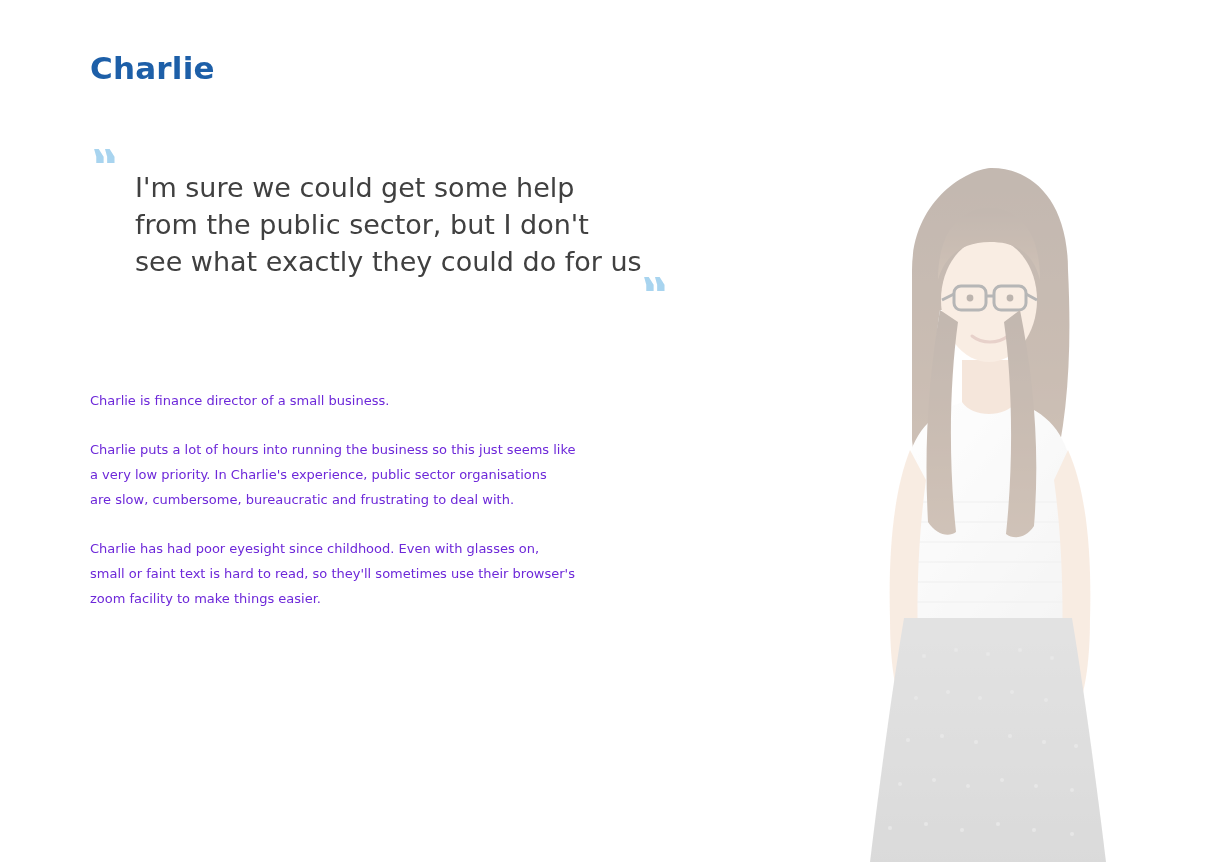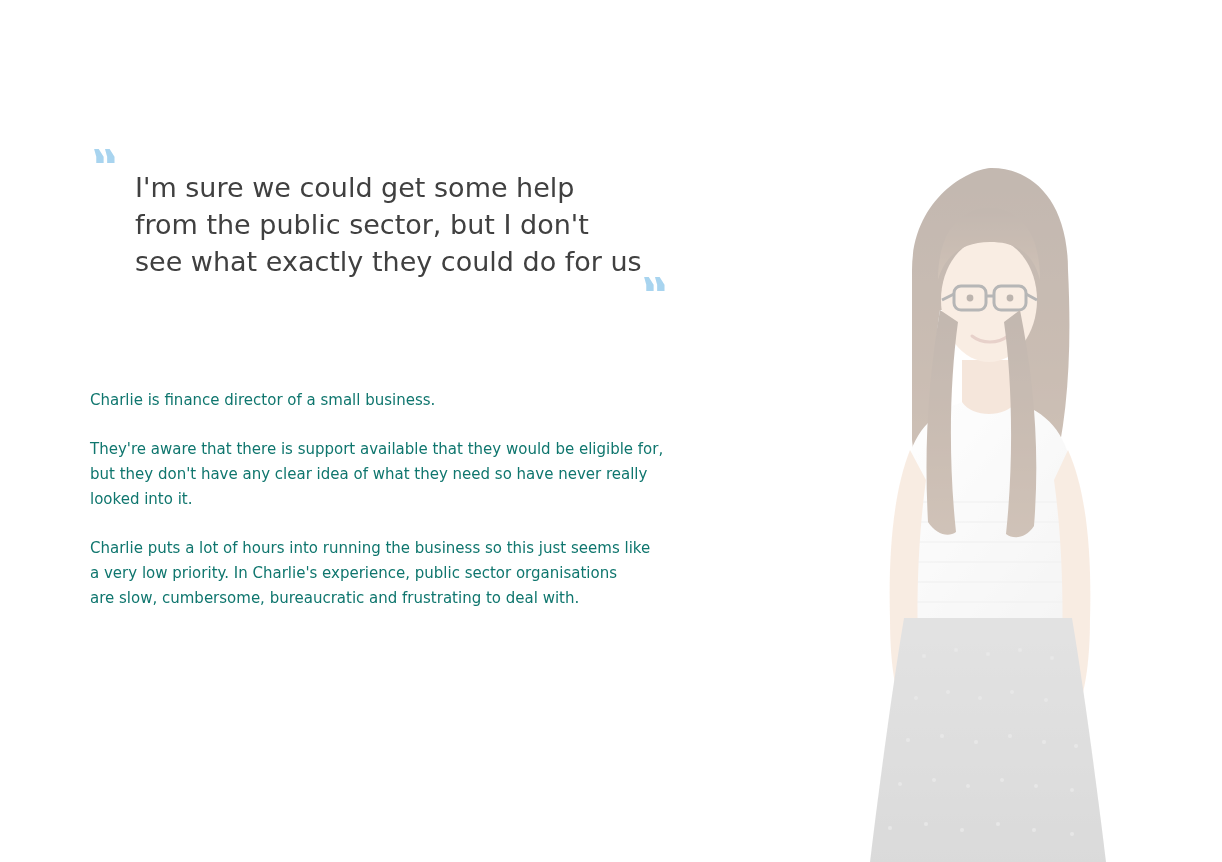--- a/index.html
+++ b/index.html
@@ -68,22 +68,22 @@
     font-weight: 400;
     white-space: pre-line;
   }
 
   
   .body-copy {
     position: absolute;
     left: 90px;
     top: 388px;
     width: 600px;
-    color: #0f766e;
-    font-size: 15px;
+    color: #6d28d9;
+    font-size: 13px;
     line-height: 25px;
   }
   .body-copy p {
     margin: 0 0 24px 0;
     white-space: pre-line;
   }
   .body-copy p:last-child {
     margin-bottom: 0;
   }
 
@@ -99,37 +99,38 @@
   }
   .photo svg {
     display: block;
   }
 </style>
 </head>
 <body>
 
 <div class="page">
 
+  <div class="title">Charlie</div>
 
   <div class="quote-wrap">
     <span class="quote-mark quote-open">“</span>
     <div class="quote-text">I'm sure we could get some help
 from the public sector, but I don't
 see what exactly they could do for us</div>
     <span class="quote-mark quote-close">“</span>
   </div>
 
   <div class="body-copy">
     <p>Charlie is finance director of a small business.</p>
-    <p>They're aware that there is support available that they would be eligible for,
-but they don't have any clear idea of what they need so have never really
-looked into it.</p>
     <p>Charlie puts a lot of hours into running the business so this just seems like
 a very low priority. In Charlie's experience, public sector organisations
 are slow, cumbersome, bureaucratic and frustrating to deal with.</p>
+    <p>Charlie has had poor eyesight since childhood. Even with glasses on,
+small or faint text is hard to read, so they'll sometimes use their browser's
+zoom facility to make things easier.</p>
   </div>
 
   <div class="photo">
     <svg width="330" height="712" viewBox="0 0 330 712" xmlns="http://www.w3.org/2000/svg" aria-hidden="true">
       <defs>
         <linearGradient id="hairG" x1="0" y1="0" x2="0" y2="1">
           <stop offset="0%" stop-color="#6a4f3c"></stop>
           <stop offset="60%" stop-color="#7d5c44"></stop>
           <stop offset="100%" stop-color="#8b6a50"></stop>
         </linearGradient>

